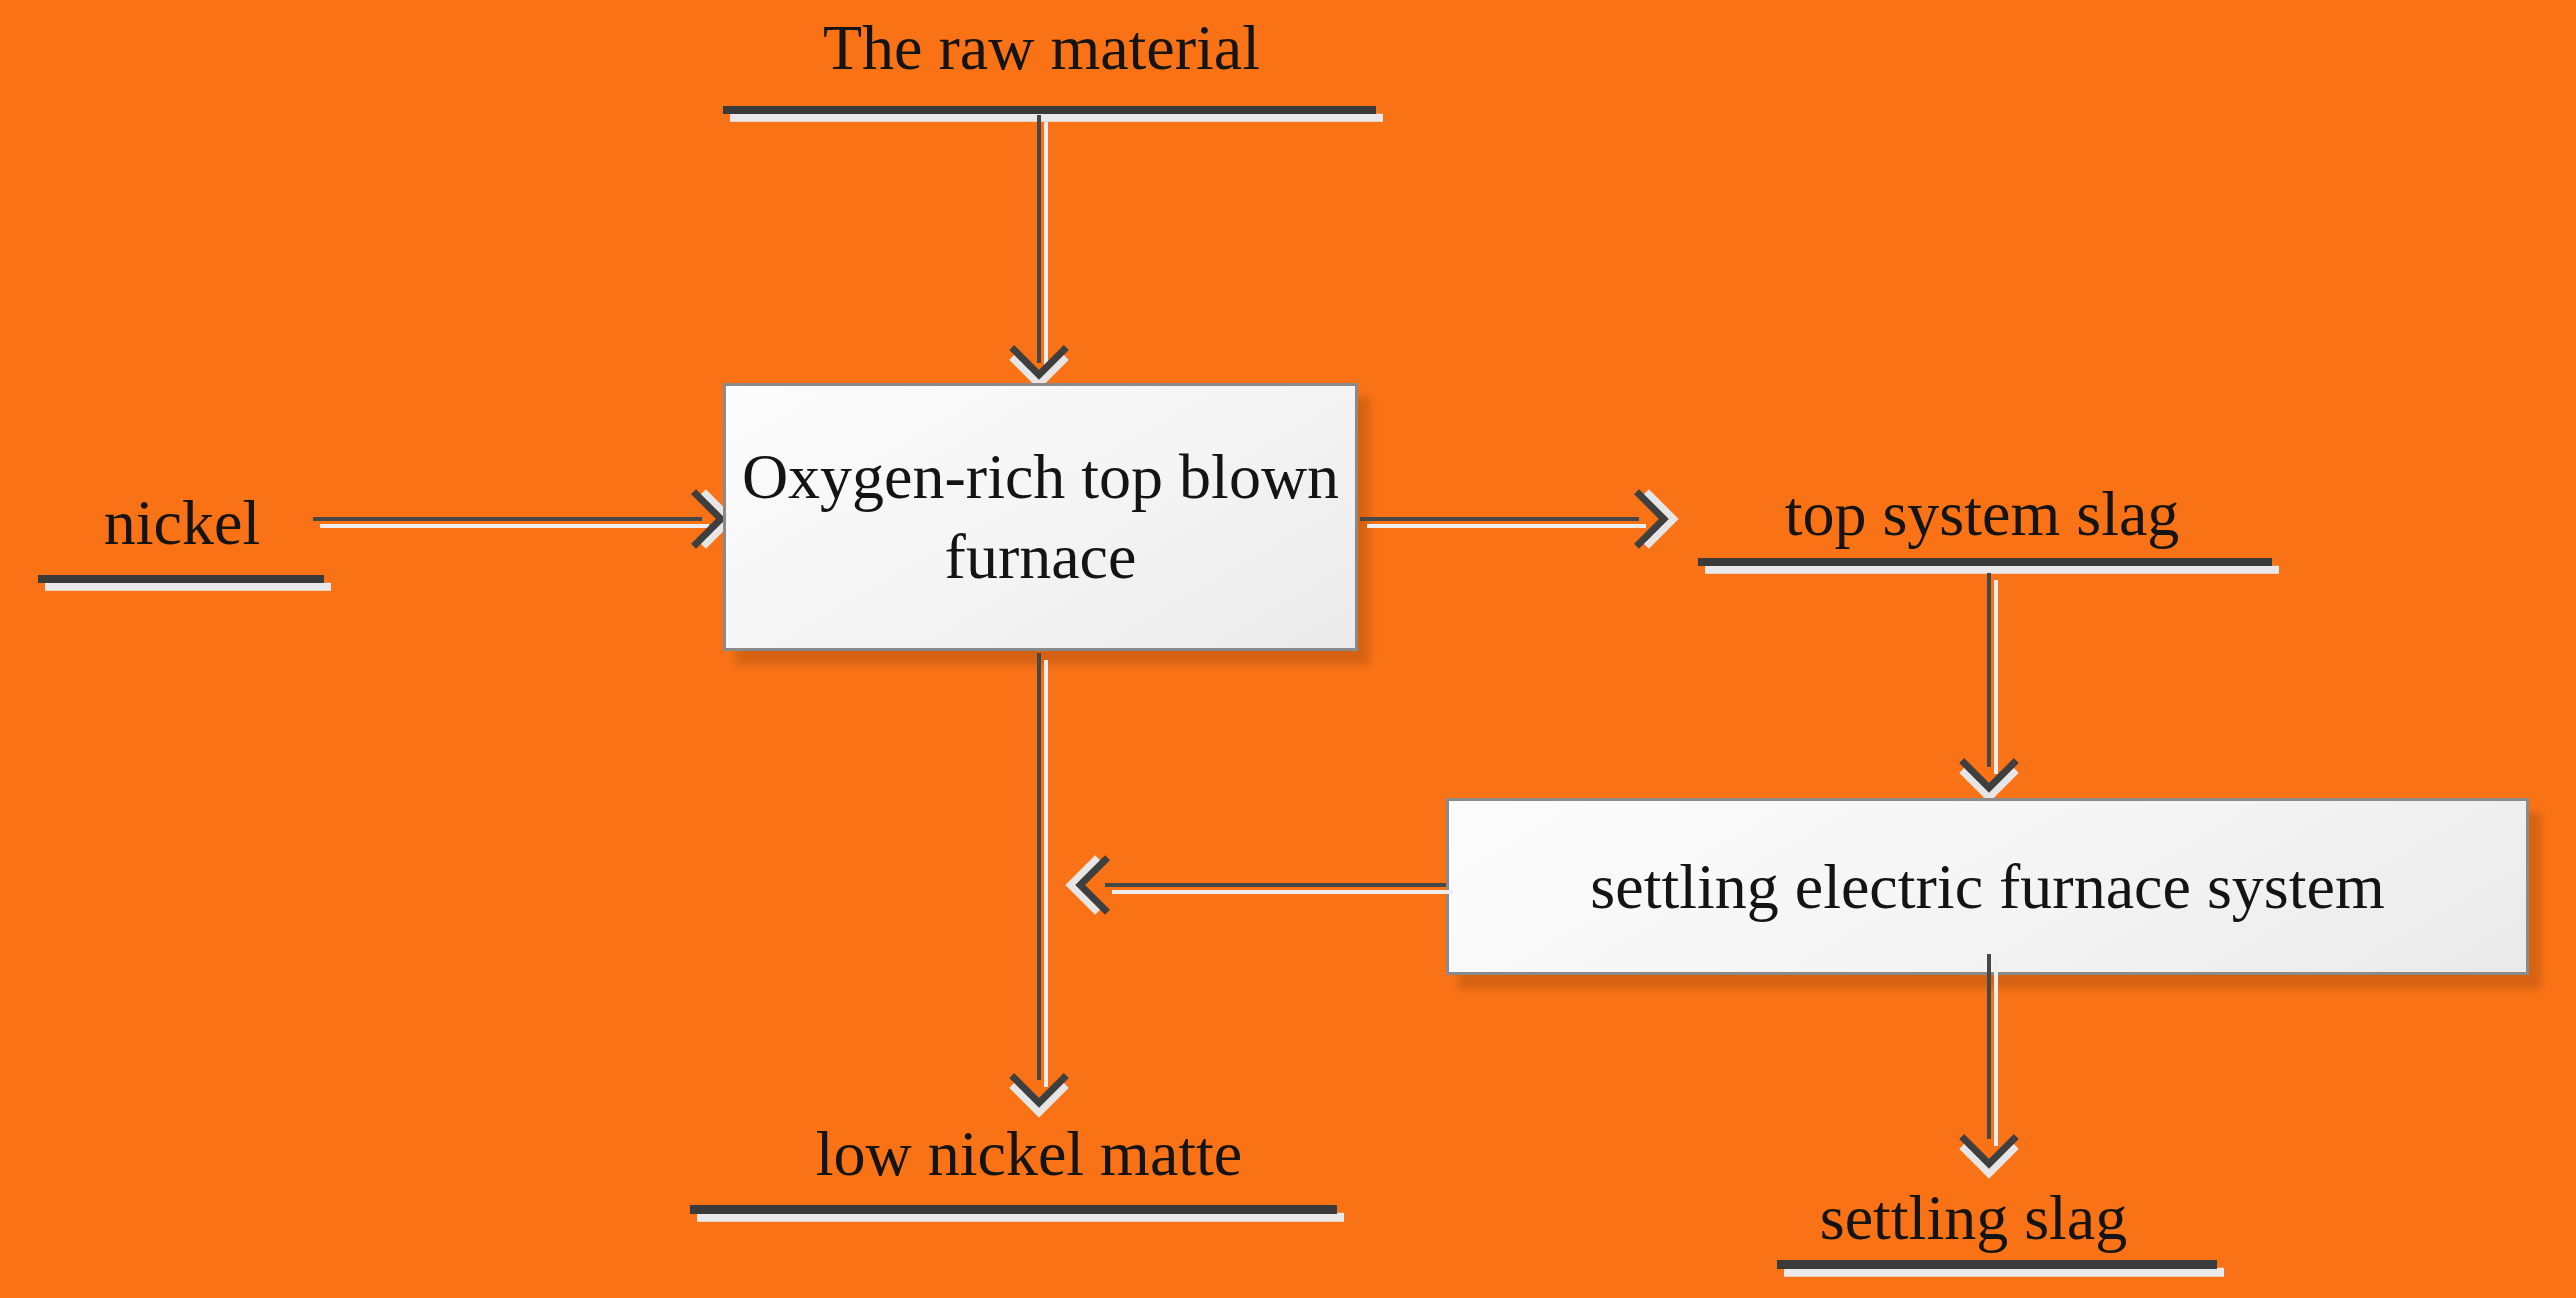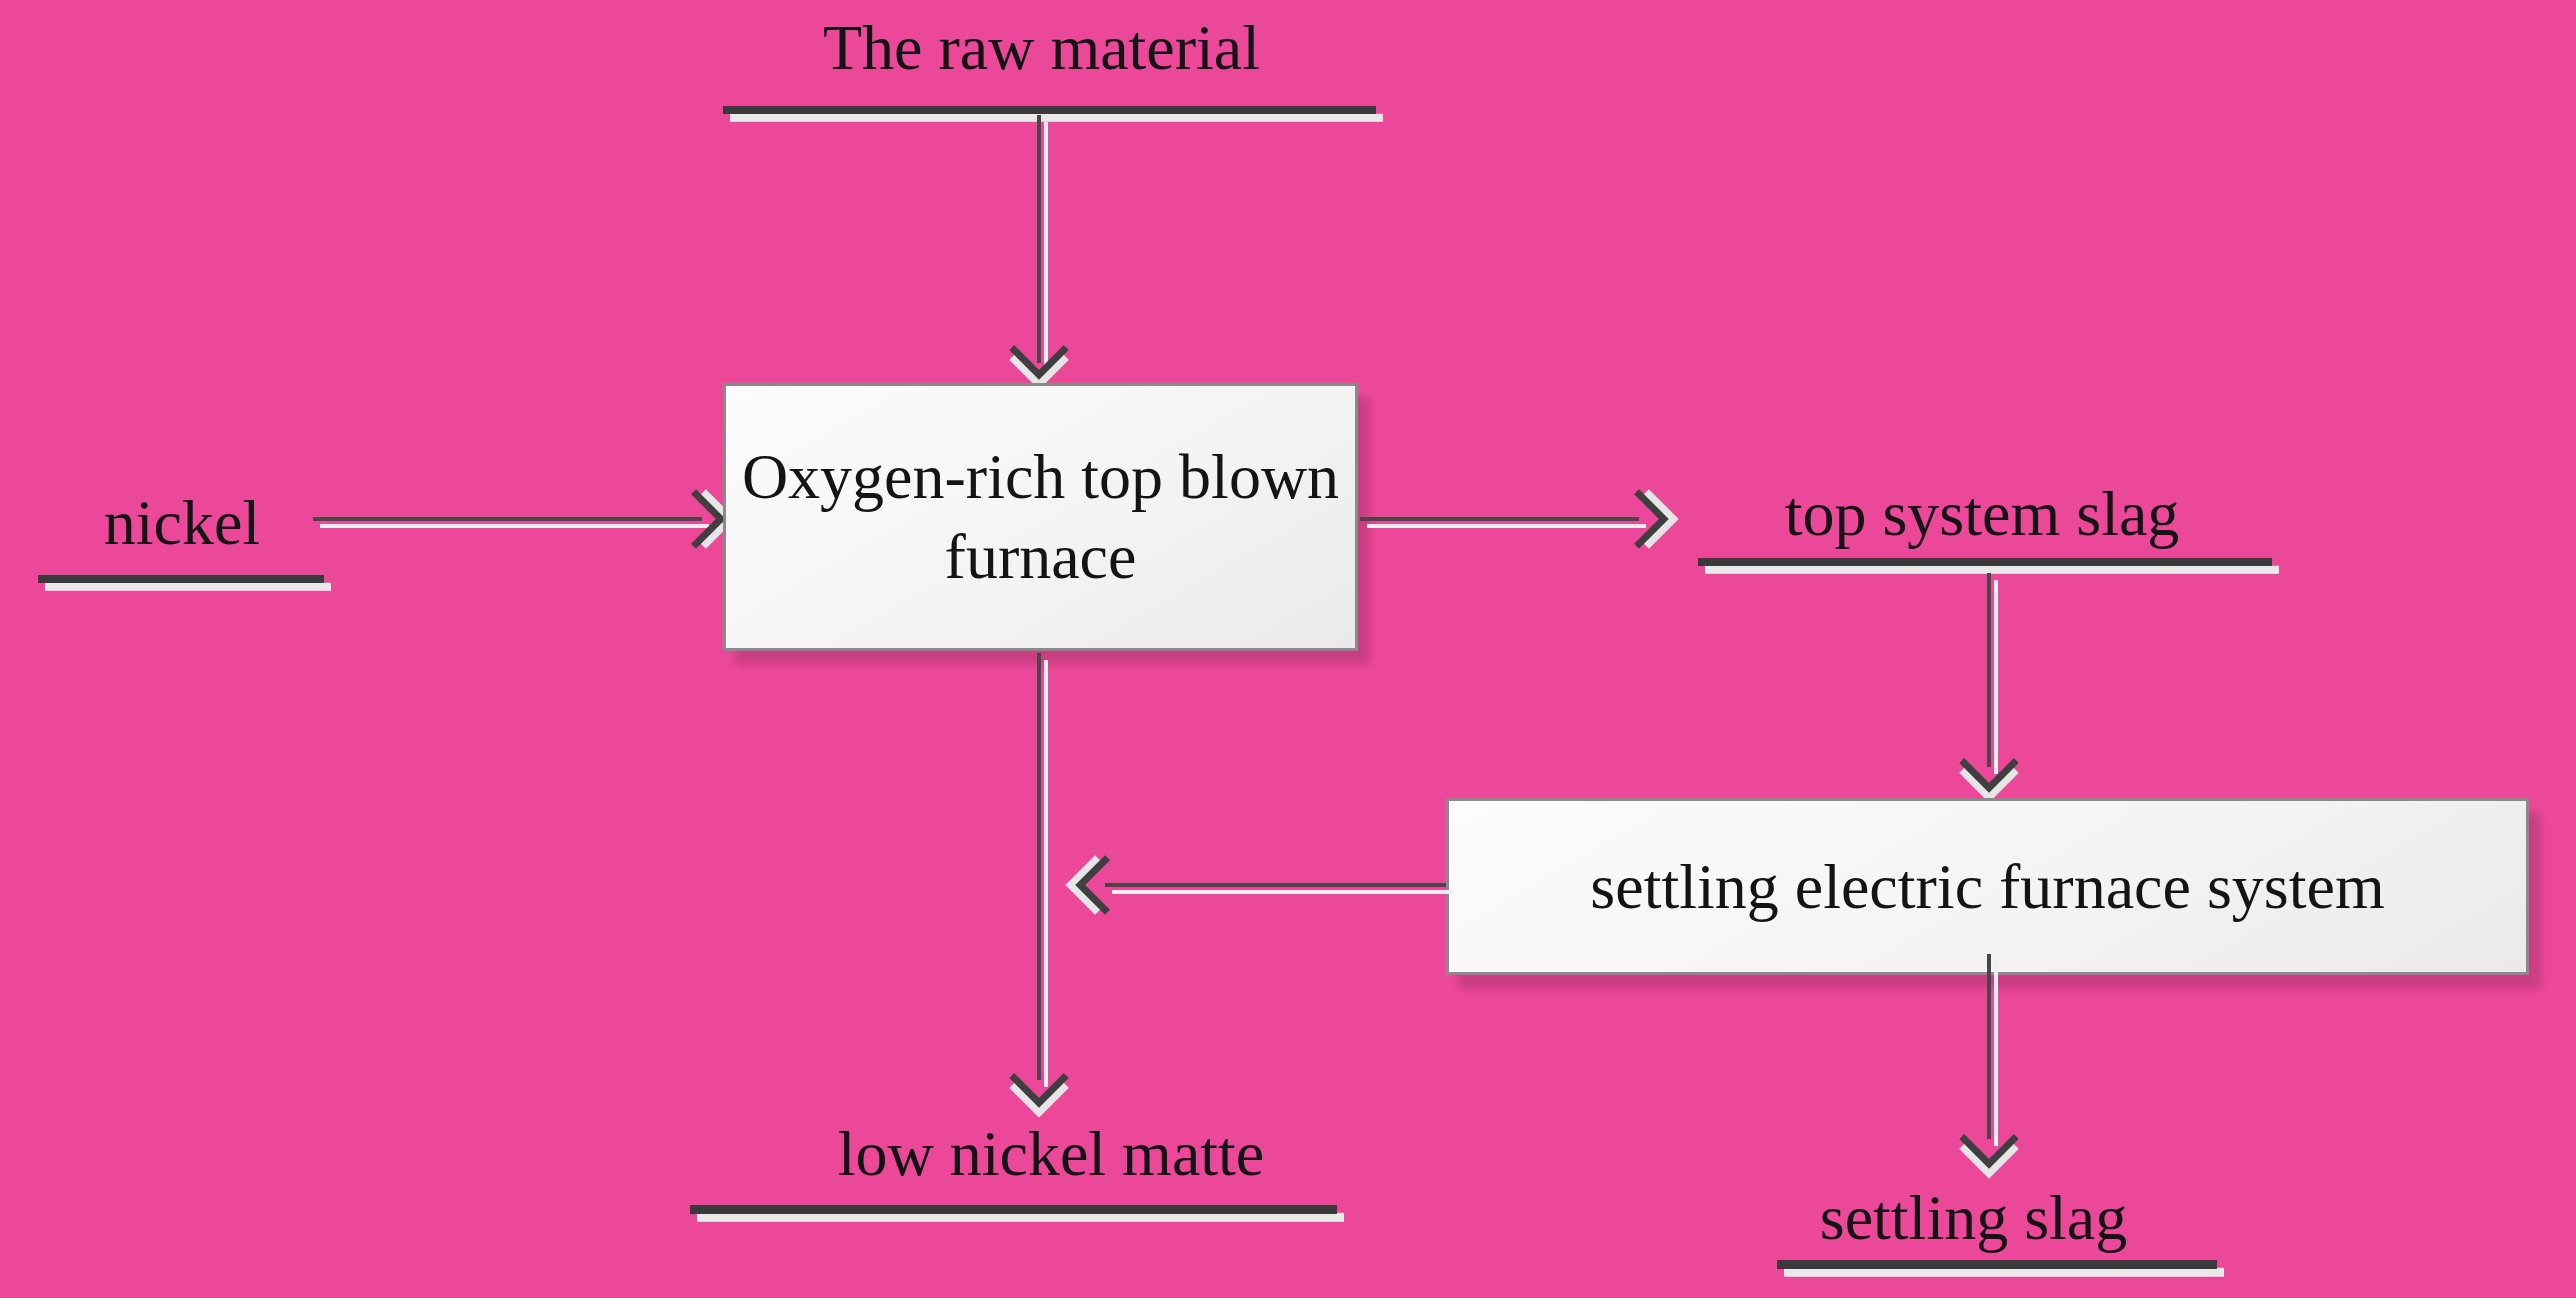--- a/index.html
+++ b/index.html
@@ -1,17 +1,17 @@
 <!DOCTYPE html>
 <html style="font-size:14px"><head>
 <meta charset="utf-8">
 <style>
   html,body{margin:0;padding:0;background:#ffffff;}
   .canvas{
-    position:relative;width:2576px;height:1299px;background:#ec4899;overflow:hidden;
+    position:relative;width:2576px;height:1299px;background:#f97316;overflow:hidden;
     font-family:"Liberation Serif", serif;color:#141414;
   }
   
   .lbl{position:absolute;font-size:64px;line-height:1.2;text-align:center;white-space:nowrap;}
   .ul{position:absolute;height:7.8px;background:#3a3a3a;box-shadow:7px 7.8px 0 #e9e9e9;}
   
   .hline{position:absolute;height:4.3px;background:#474747;box-shadow:7px 7px 0 #eeeeee;}
   .vline{position:absolute;width:4.3px;background:#474747;box-shadow:7px 7px 0 #eeeeee;}
   
   .chev{position:absolute;width:35px;height:35px;
@@ -60,21 +60,21 @@
   <div class="box" style="left:1446px;top:798px;width:1083px;height:177px">
     <span>settling electric furnace system</span>
   </div>
 
   <div class="hline" style="left:1105px;top:883px;width:341px"></div>
   <div class="chev chev-left" style="left:1084px;top:864px"></div>
 
   <div class="vline" style="left:1037px;top:653px;height:427px"></div>
   <div class="chev chev-down" style="left:1018px;top:1057px"></div>
 
-  <div class="lbl" style="left:748px;top:1116px;width:606px">low nickel matte</div>
+  <div class="lbl" style="left:726px;top:1116px;width:606px">low nickel matte</div>
   <div class="ul" style="left:690px;top:1205px;width:647px;height:8.7px"></div>
 
   <div class="vline" style="left:1987px;top:954px;height:185px"></div>
   <div class="chev chev-down" style="left:1968px;top:1118px"></div>
 
   <div class="lbl" style="left:1714px;top:1180px;width:519px">settling slag</div>
   <div class="ul" style="left:1777px;top:1260px;width:440px;height:8.7px"></div>
 
 </div>
 

